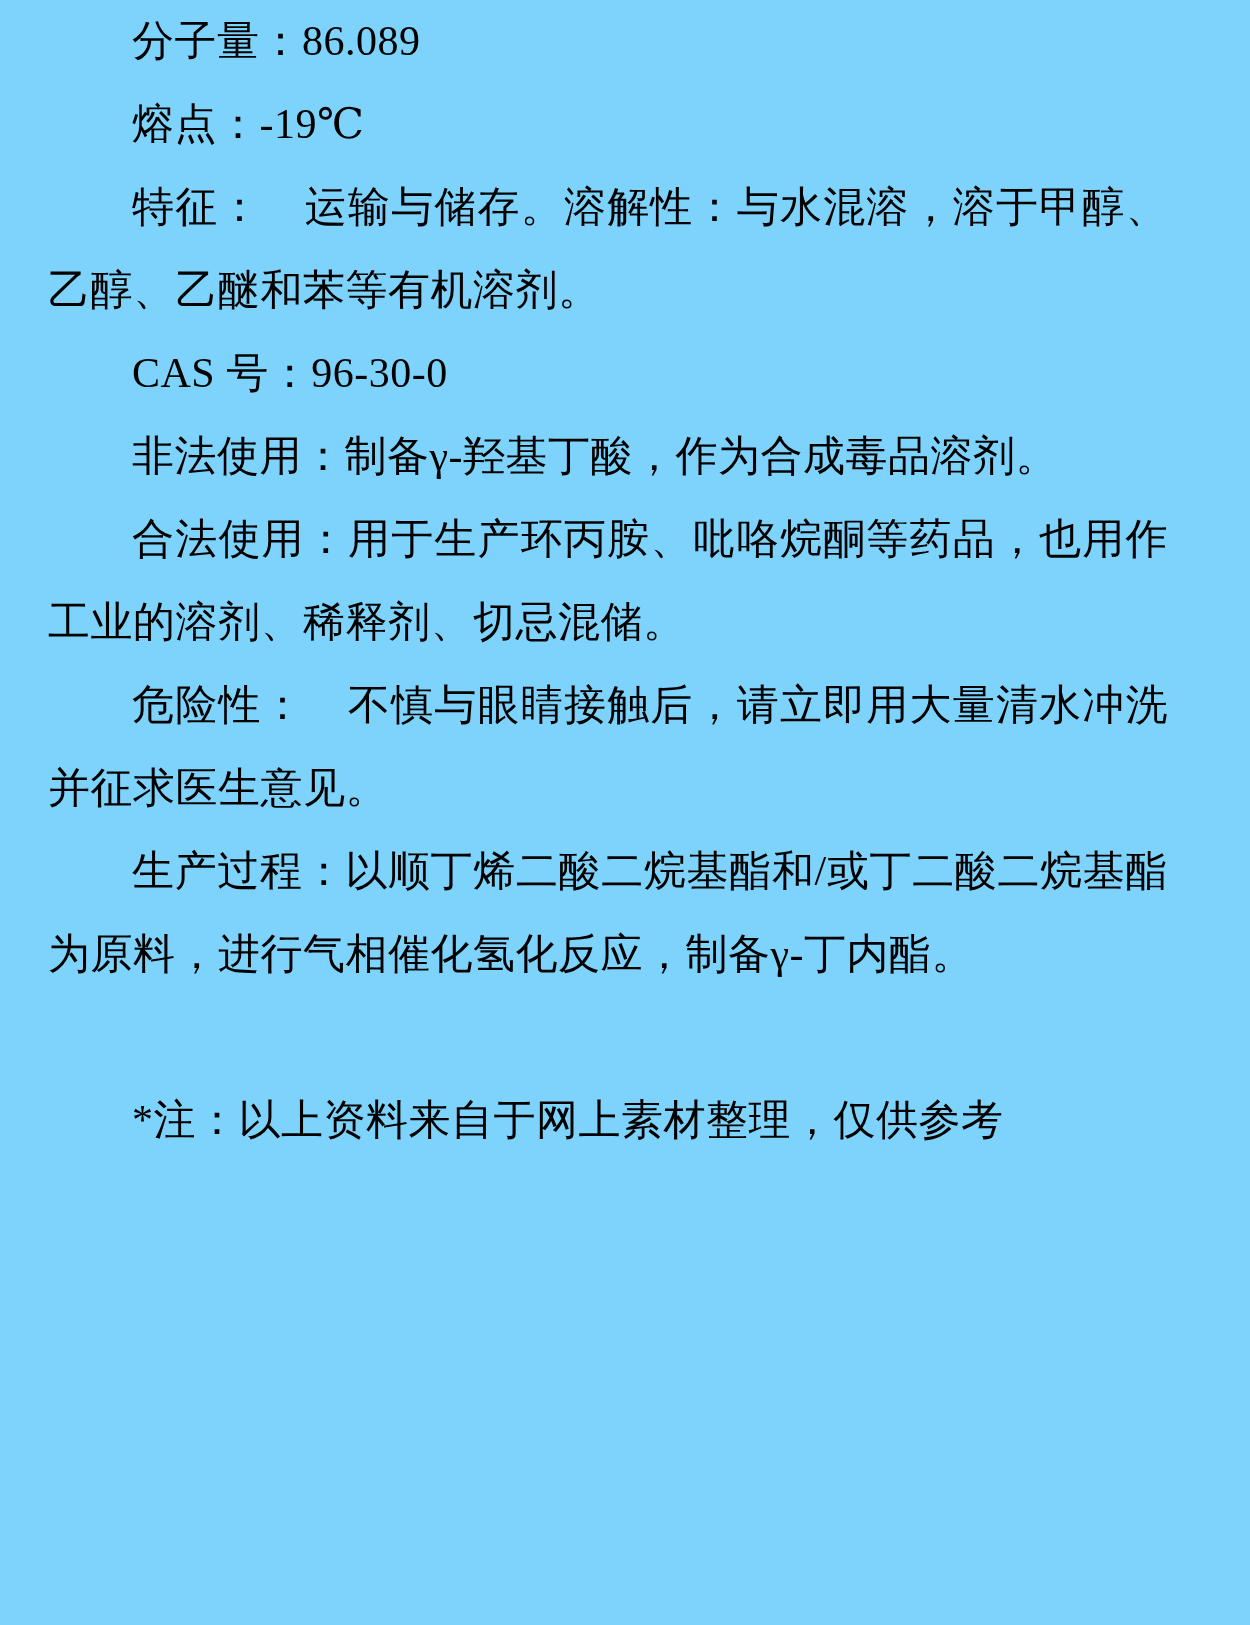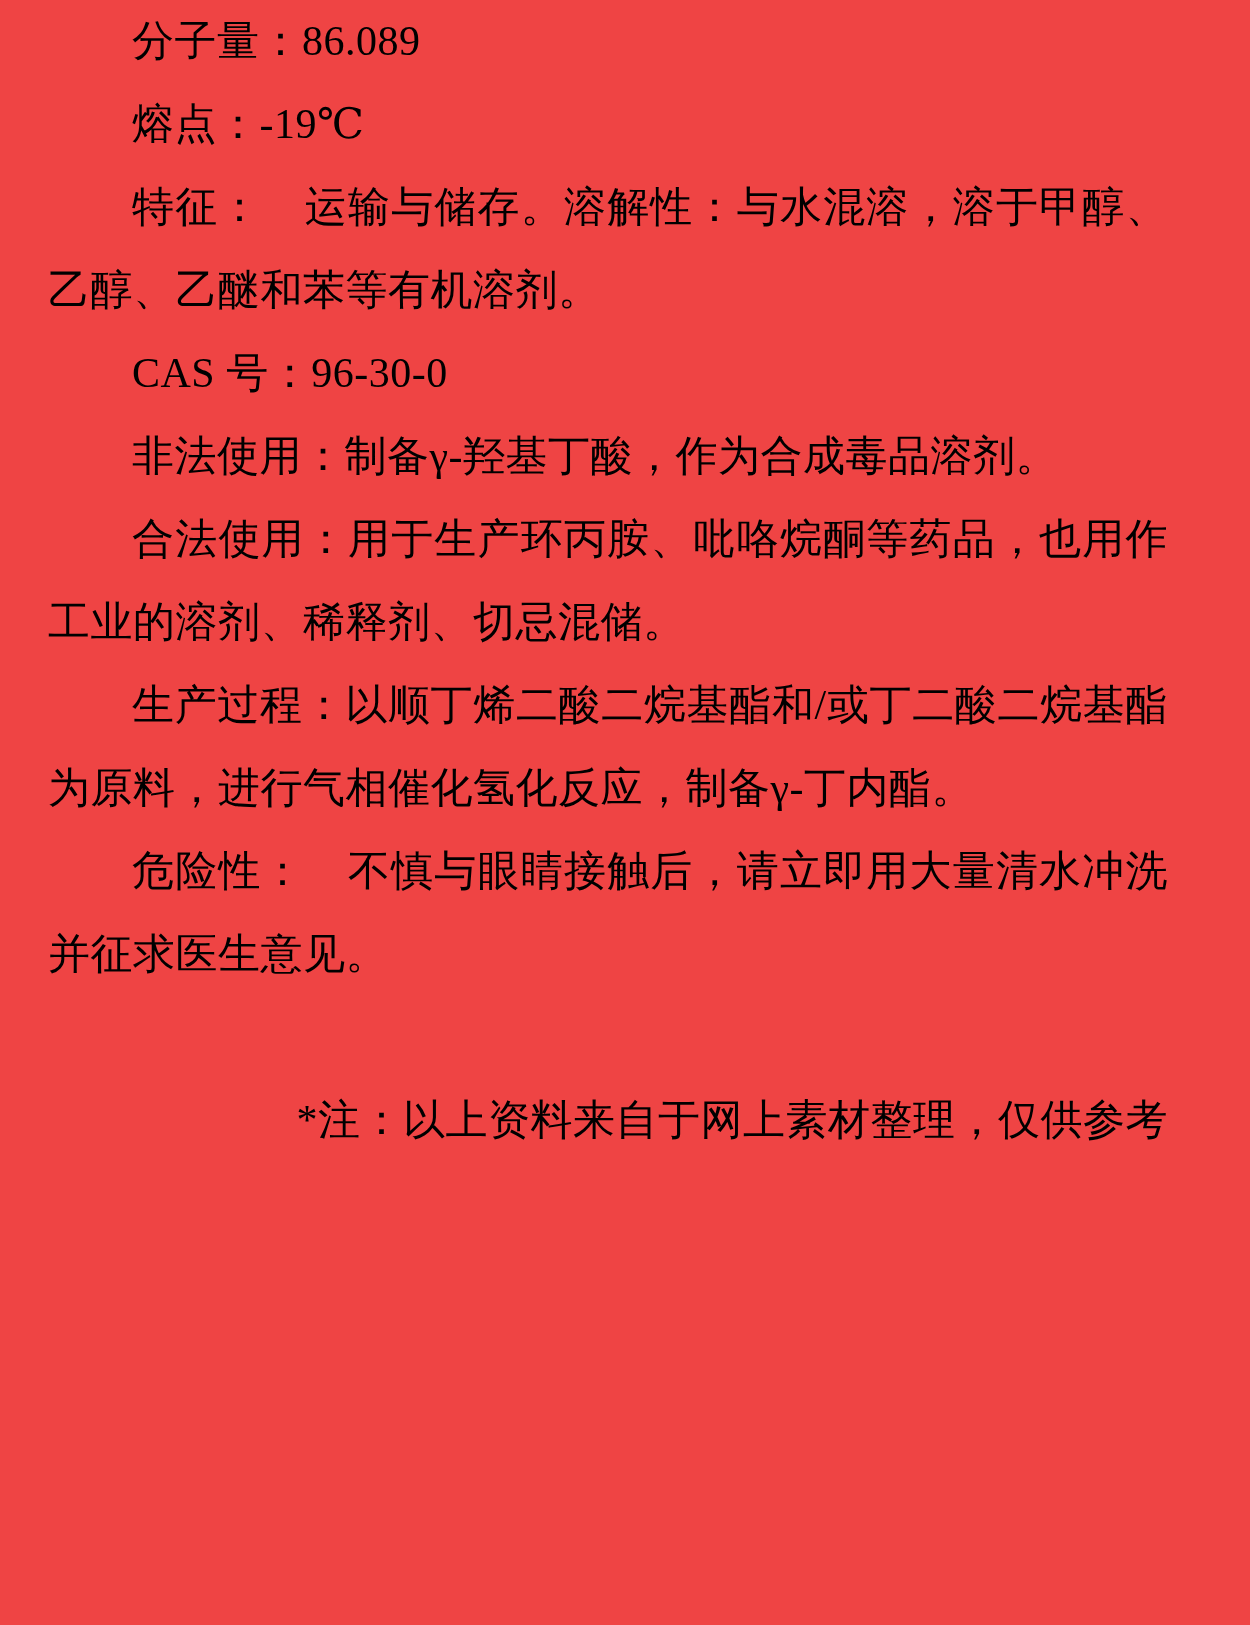--- a/index.html
+++ b/index.html
@@ -12,50 +12,50 @@
     height: 1625px;
     overflow: hidden;
     font-family: "Liberation Serif", "DejaVu Serif", serif;
     color: #000000;
   }
   .page {
     box-sizing: border-box;
     width: 1250px;
     height: 1625px;
     padding: 0 0 18px 48px;
-    background: #ef4444;
+    background: #7dd3fc;
   }
   .doc-body {
     width: 1120px;
   }
   .doc-body p {
     margin: 0;
     padding: 0;
     font-size: 42px;
     line-height: 83px;
     text-indent: 2em;
     text-align: justify;
     text-justify: inter-character;
     word-break: break-all;
     letter-spacing: 0.5px;
     color: #000000;
   }
   .doc-body p.footnote {
     margin-top: 83px;
-    text-align: right;
+    text-align: left;
   }
 </style>
 </head>
 <body>
 
 <div class="page">
   <div class="doc-body">
     <p>分子量：86.089</p>
     <p>熔点：-19℃</p>
     <p>特征：　运输与储存。溶解性：与水混溶，溶于甲醇、乙醇、乙醚和苯等有机溶剂。</p>
     <p>CAS 号：96-30-0</p>
     <p>非法使用：制备γ-羟基丁酸，作为合成毒品溶剂。</p>
     <p>合法使用：用于生产环丙胺、吡咯烷酮等药品，也用作工业的溶剂、稀释剂、切忌混储。</p>
+    <p>危险性：　不慎与眼睛接触后，请立即用大量清水冲洗并征求医生意见。</p>
     <p>生产过程：以顺丁烯二酸二烷基酯和/或丁二酸二烷基酯为原料，进行气相催化氢化反应，制备γ-丁内酯。</p>
-    <p>危险性：　不慎与眼睛接触后，请立即用大量清水冲洗并征求医生意见。</p>
     <p class="footnote">*注：以上资料来自于网上素材整理，仅供参考</p>
   </div>
 </div>
 
 </body></html>

